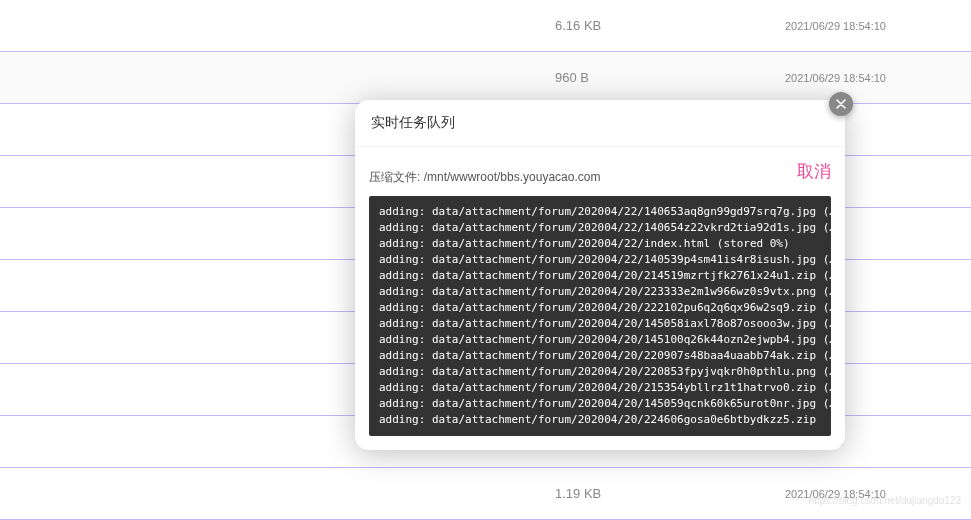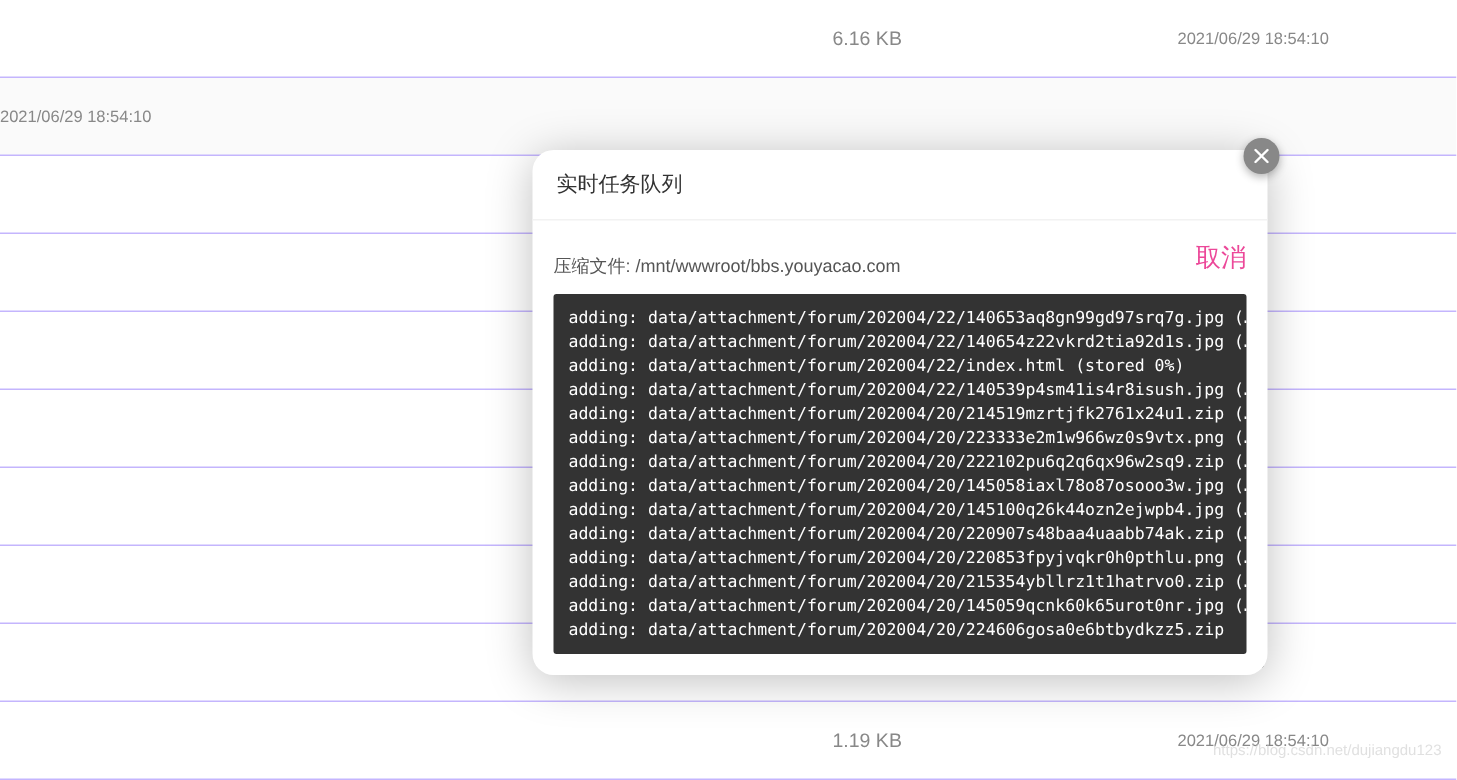--- a/index.html
+++ b/index.html
@@ -135,20 +135,21 @@
 </style>
 </head>
 <body>
 
 <div class="rows" id="rows-container">
     <div class="row">
       <div class="col-size">6.16 KB</div>
       <div class="col-date">2021/06/29 18:54:10</div>
     </div>
     <div class="row highlight">
+      <div class="col-size">960 B</div>
       <div class="col-date">2021/06/29 18:54:10</div>
     </div>
     <div class="row">
       <div class="col-size"></div>
       <div class="col-date">20 22:03:14</div>
     </div>
     <div class="row">
       <div class="col-size"></div>
       <div class="col-date">20 22:03:14</div>
     </div>

